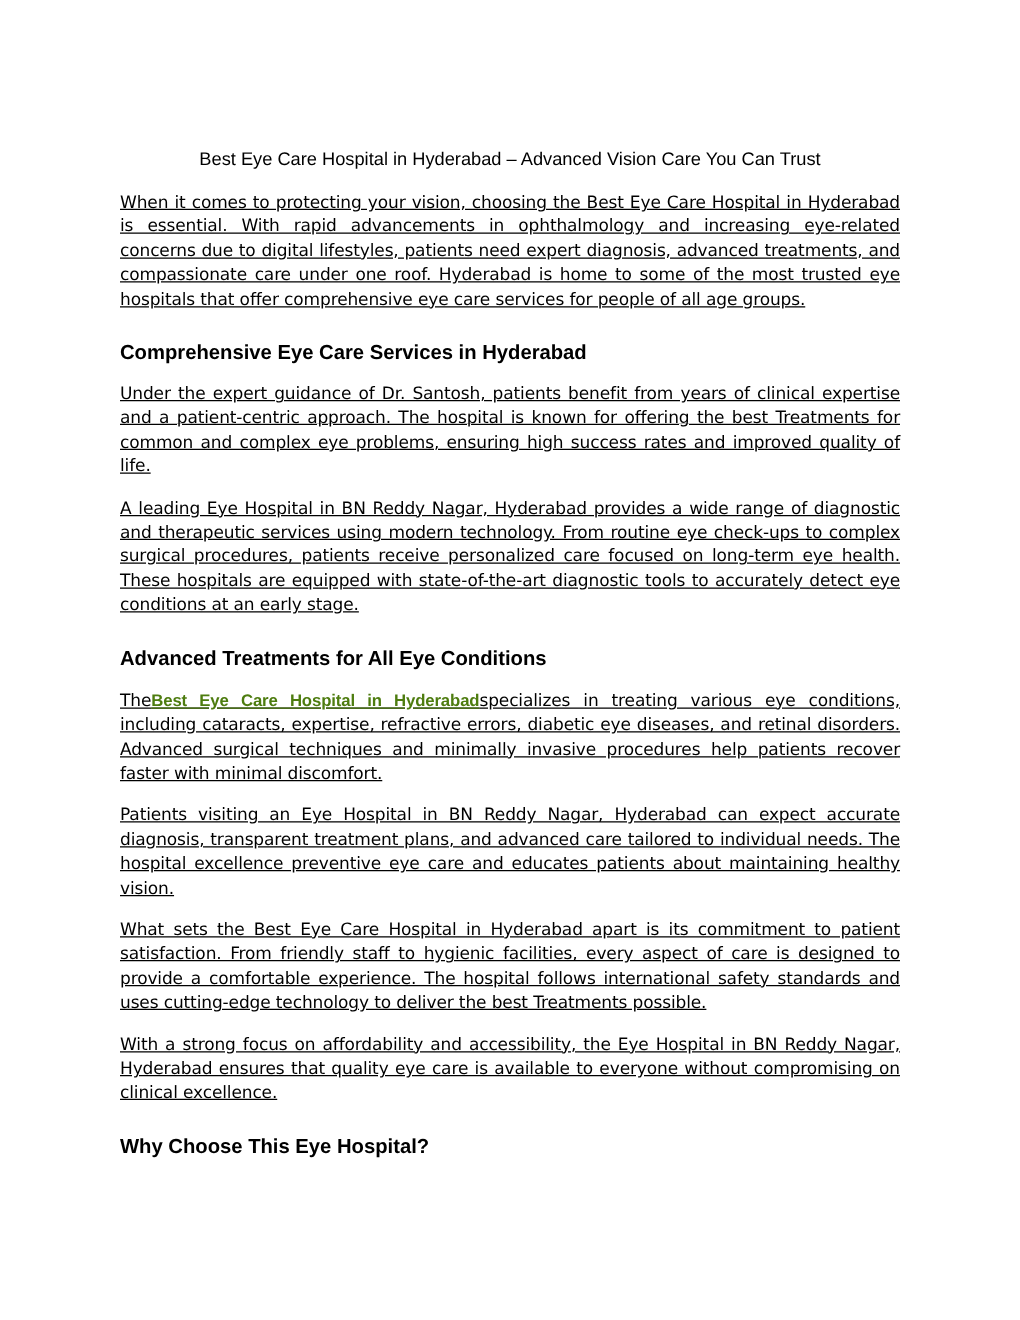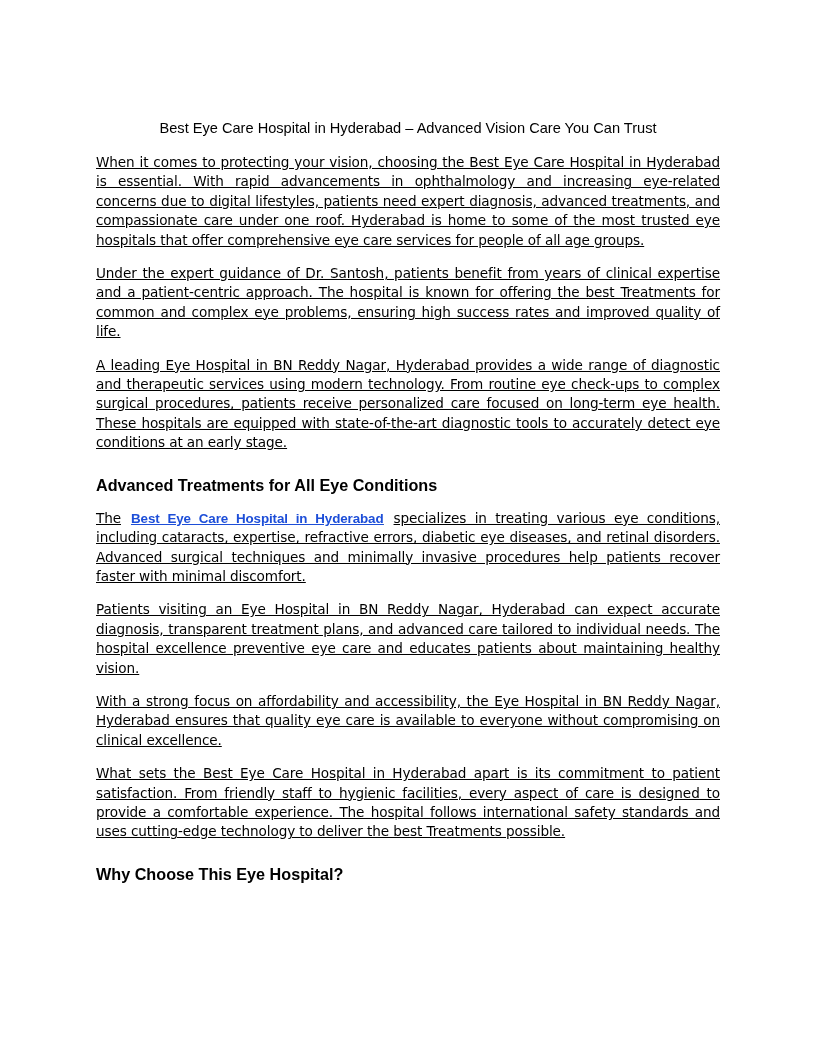--- a/index.html
+++ b/index.html
@@ -21,35 +21,36 @@
     p {
       font-family: "DejaVu Sans", sans-serif;
       font-size: 13.6px; line-height: 19.4px;
       text-align: justify; margin: 0 0 14px 0;
       letter-spacing: -0.1px;
       text-decoration: underline;
     }
     .link {
       font-family: "Liberation Sans", sans-serif;
       font-weight: bold; font-size: 13.4px;
-      text-decoration: underline; color: #1d4ed8;
-      margin: 0 10px;
+      text-decoration: underline; color: #4d7c0f;
+      margin: 0 0;
     }
   </style>
 </head>
 <body>
 
 <div class="page">
   <div class="title">Best Eye Care Hospital in Hyderabad – Advanced Vision Care You Can Trust</div>
   <p>When it comes to protecting your vision, choosing the Best Eye Care Hospital in Hyderabad is essential. With rapid advancements in ophthalmology and increasing eye-related concerns due to digital lifestyles, patients need expert diagnosis, advanced treatments, and compassionate care under one roof. Hyderabad is home to some of the most trusted eye hospitals that offer comprehensive eye care services for people of all age groups.</p>
 
+  <h2>Comprehensive Eye Care Services in Hyderabad</h2>
   <p>Under the expert guidance of Dr. Santosh, patients benefit from years of clinical expertise and a patient-centric approach. The hospital is known for offering the best Treatments for common and complex eye problems, ensuring high success rates and improved quality of life.</p>
   <p>A leading Eye Hospital in BN Reddy Nagar, Hyderabad provides a wide range of diagnostic and therapeutic services using modern technology. From routine eye check-ups to complex surgical procedures, patients receive personalized care focused on long-term eye health. These hospitals are equipped with state-of-the-art diagnostic tools to accurately detect eye conditions at an early stage.</p>
 
   <h2>Advanced Treatments for All Eye Conditions</h2>
   <p><span>The</span><a class="link">Best Eye Care Hospital in Hyderabad</a><span>specializes in treating various eye conditions, including cataracts, expertise, refractive errors, diabetic eye diseases, and retinal disorders. Advanced surgical techniques and minimally invasive procedures help patients recover faster with minimal discomfort.</span></p>
   <p>Patients visiting an Eye Hospital in BN Reddy Nagar, Hyderabad can expect accurate diagnosis, transparent treatment plans, and advanced care tailored to individual needs. The hospital excellence preventive eye care and educates patients about maintaining healthy vision.</p>
 
+  <p>What sets the Best Eye Care Hospital in Hyderabad apart is its commitment to patient satisfaction. From friendly staff to hygienic facilities, every aspect of care is designed to provide a comfortable experience. The hospital follows international safety standards and uses cutting-edge technology to deliver the best Treatments possible.</p>
   <p>With a strong focus on affordability and accessibility, the Eye Hospital in BN Reddy Nagar, Hyderabad ensures that quality eye care is available to everyone without compromising on clinical excellence.</p>
-  <p>What sets the Best Eye Care Hospital in Hyderabad apart is its commitment to patient satisfaction. From friendly staff to hygienic facilities, every aspect of care is designed to provide a comfortable experience. The hospital follows international safety standards and uses cutting-edge technology to deliver the best Treatments possible.</p>
 
   <h2>Why Choose This Eye Hospital?</h2>
 </div>
 
 </body></html>

